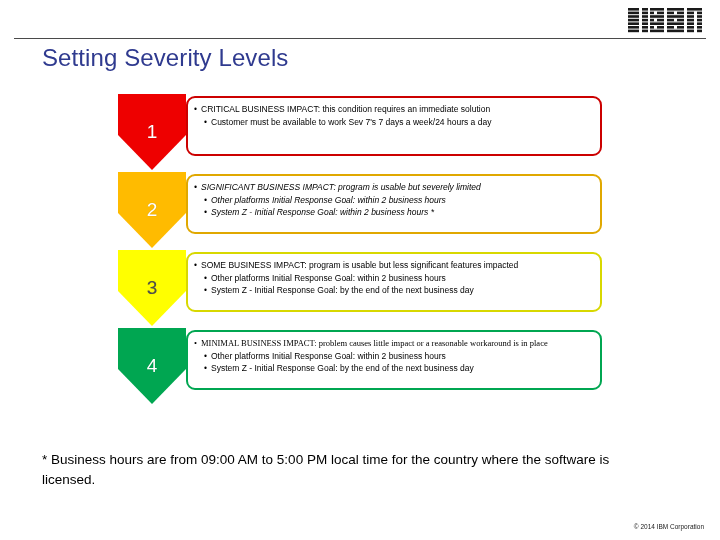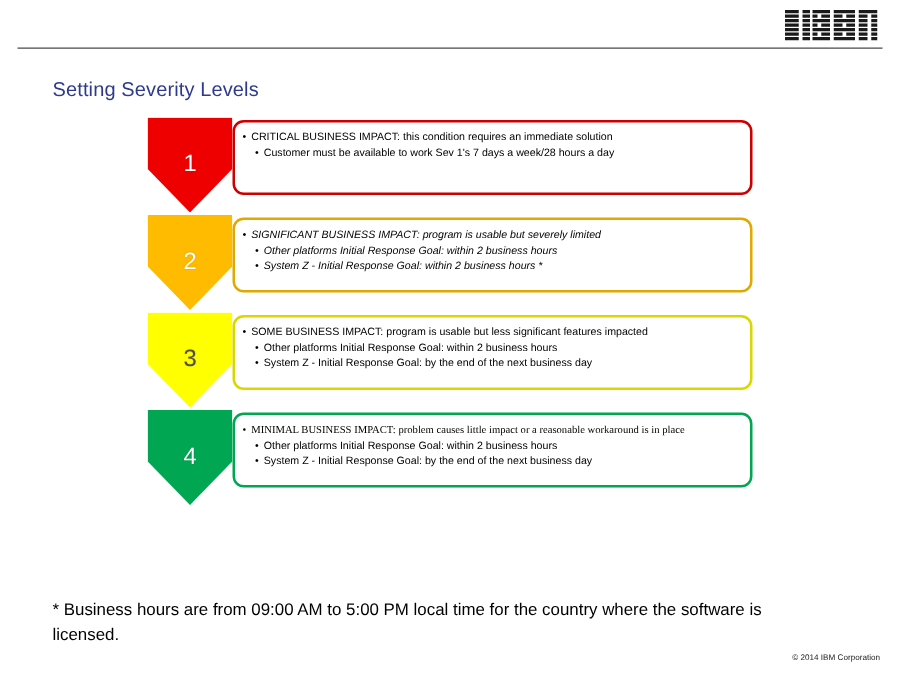--- a/index.html
+++ b/index.html
@@ -35,23 +35,23 @@
     position: absolute;
     top: 38px;
     left: 14px;
     right: 14px;
     height: 1px;
     background: #4a4a4a;
   }
 
   .slide-title {
     position: absolute;
-    top: 64px;
+    top: 44px;
     left: 42px;
-    font-size: 16px;
+    font-size: 24px;
     color: #2f3a8f;
     letter-spacing: 0.1px;
     white-space: nowrap;
   }
 
   
   .rows {
     position: absolute;
     top: 94px;
     left: 0;
@@ -119,21 +119,20 @@
 
   
   .footnote {
     position: absolute;
     left: 42px;
     top: 450px;
     width: 610px;
     font-size: 13.5px;
     line-height: 20px;
     color: #000000;
-    margin-top: 28px;
   }
 
   .copyright {
     position: absolute;
     right: 16px;
     bottom: 10px;
     font-size: 6.5px;
     color: #1a1a1a;
   }
 </style>
@@ -176,21 +175,21 @@
   <div class="slide-title">Setting Severity Levels</div>
 
   <div class="rows">
 
     <div class="sev-row">
       <div class="chev" style="background:#ee0000;"></div>
       <div class="chev-num">1</div>
       <div class="callout" style="border-color:#cc0000;">
         <ul>
           <li class="l1"><span class="bullet">•</span><span>CRITICAL BUSINESS IMPACT: this condition requires an immediate solution</span></li>
-          <li class="l2"><span class="bullet">•</span><span>Customer must be available to work Sev 1's 7 days a week/28 hours a day</span></li>
+          <li class="l2"><span class="bullet">•</span><span>Customer must be available to work Sev 7's 7 days a week/24 hours a day</span></li>
         </ul>
       </div>
     </div>
 
     <div class="sev-row">
       <div class="chev" style="background:#ffbb00;"></div>
       <div class="chev-num">2</div>
       <div class="callout" style="border-color:#e0a800;font-style:italic;">
         <ul>
           <li class="l1"><span class="bullet">•</span><span>SIGNIFICANT BUSINESS IMPACT: program is usable but severely limited</span></li>

